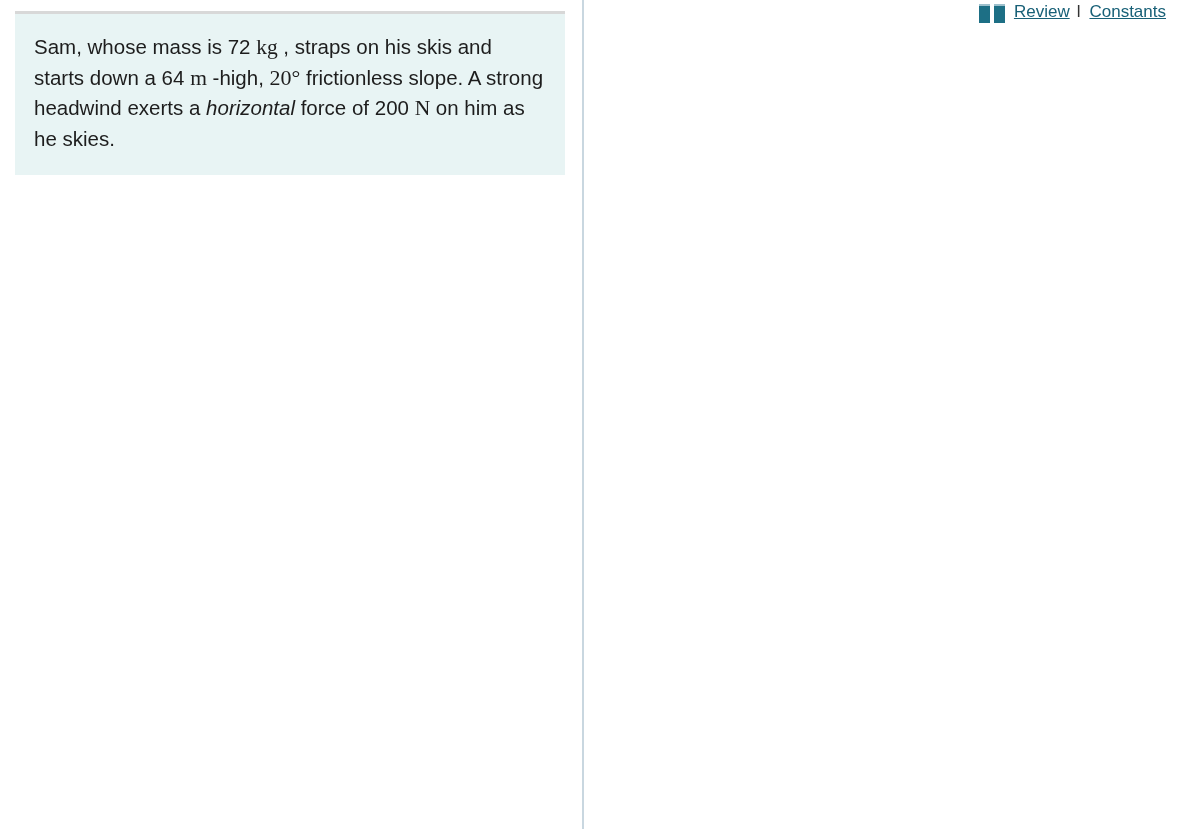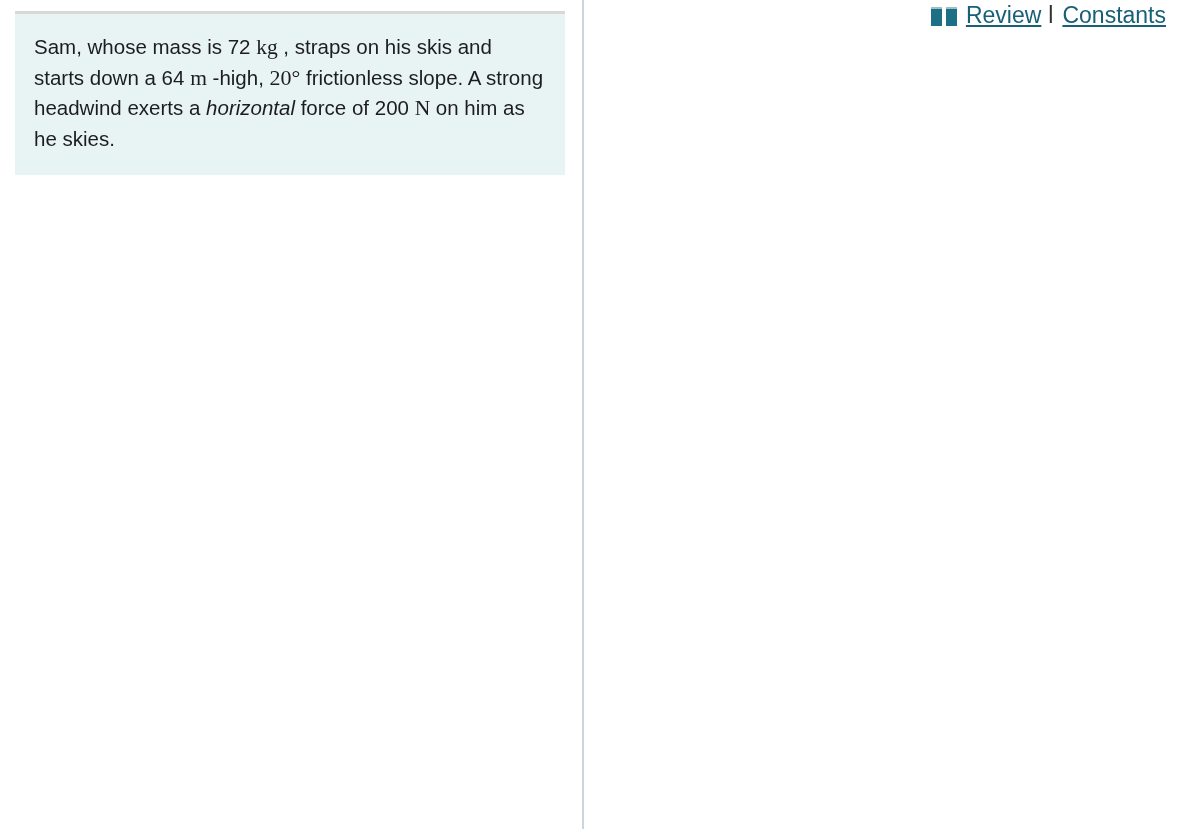--- a/index.html
+++ b/index.html
@@ -67,21 +67,21 @@
   }
 
   
   .review-bar {
     position: absolute;
     right: 34px;
     top: 2px;
     display: flex;
     align-items: center;
     gap: 4px;
-    font-size: 23px;
+    font-size: 17px;
   }
   .book-icon {
     display: inline-block;
     width: 26px;
     height: 19px;
     position: relative;
     margin-right: 5px;
   }
   .book-icon .pg {
     position: absolute;

